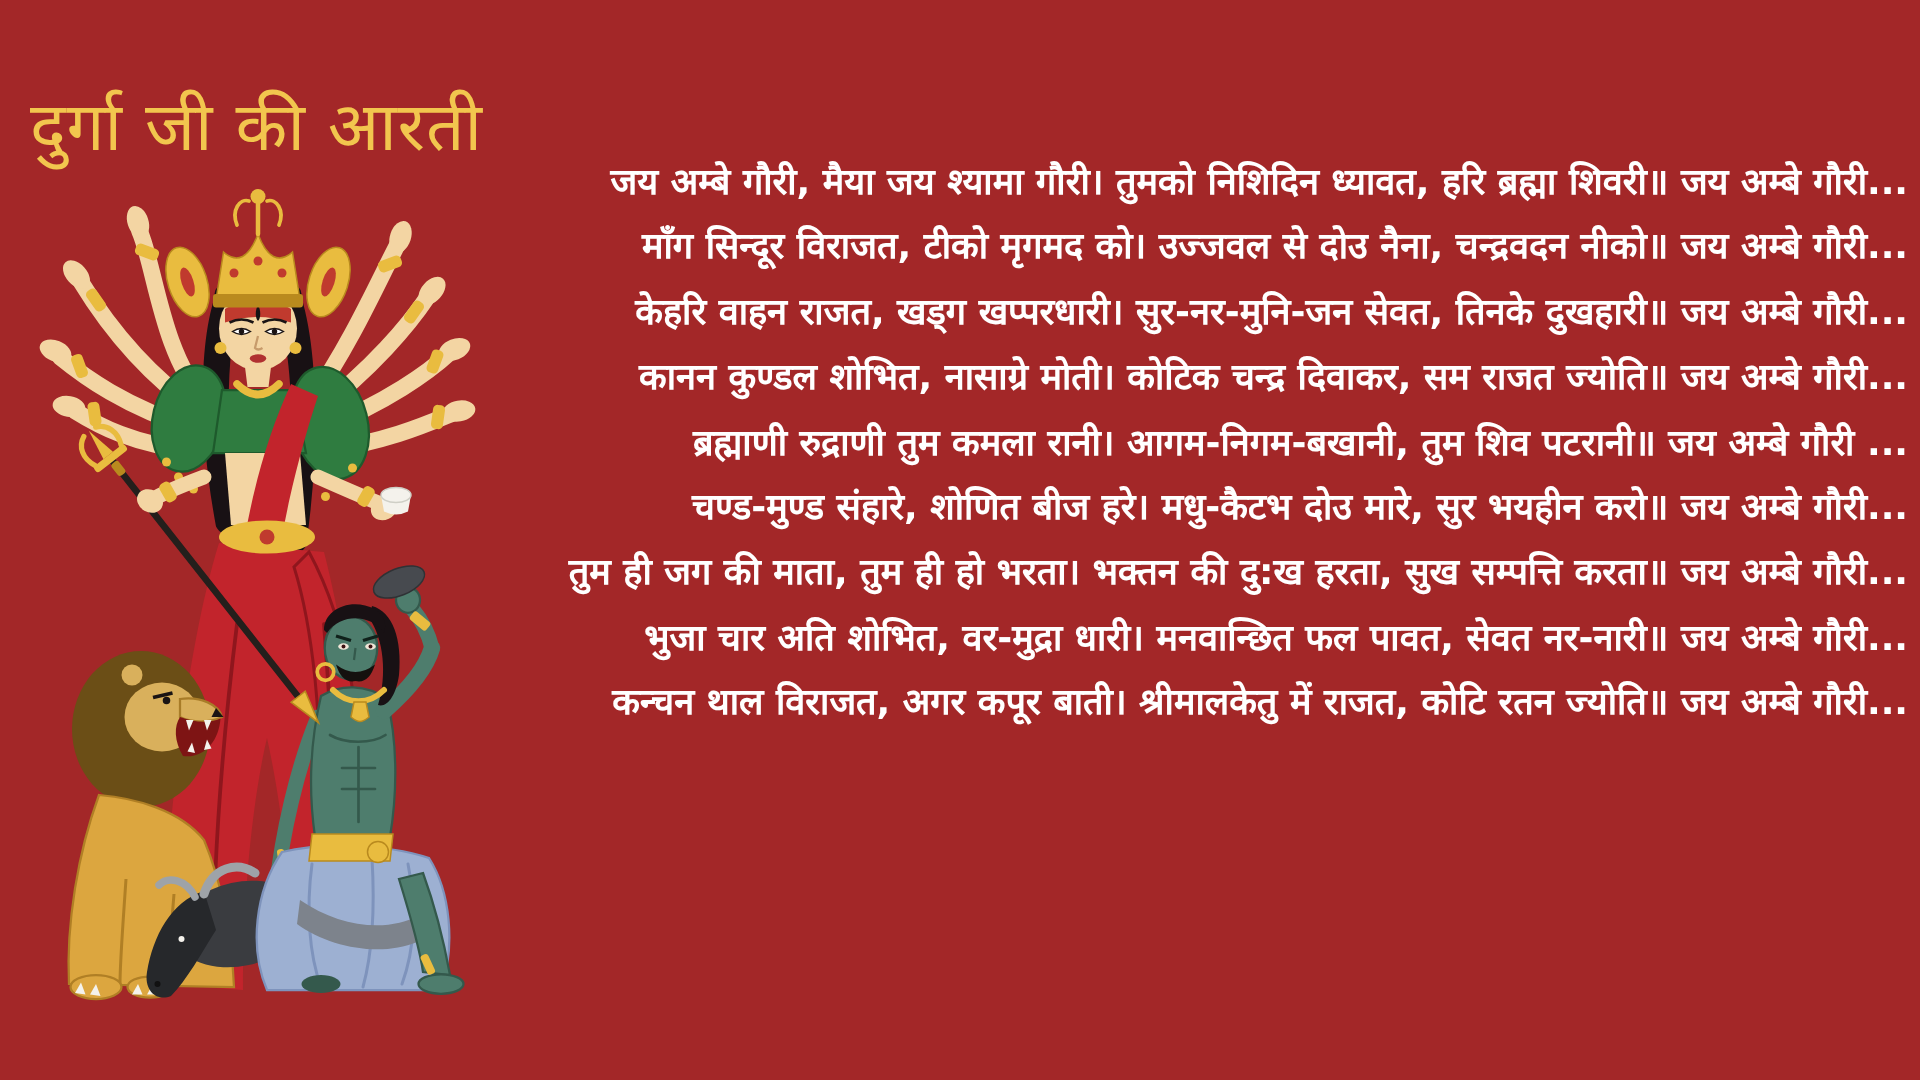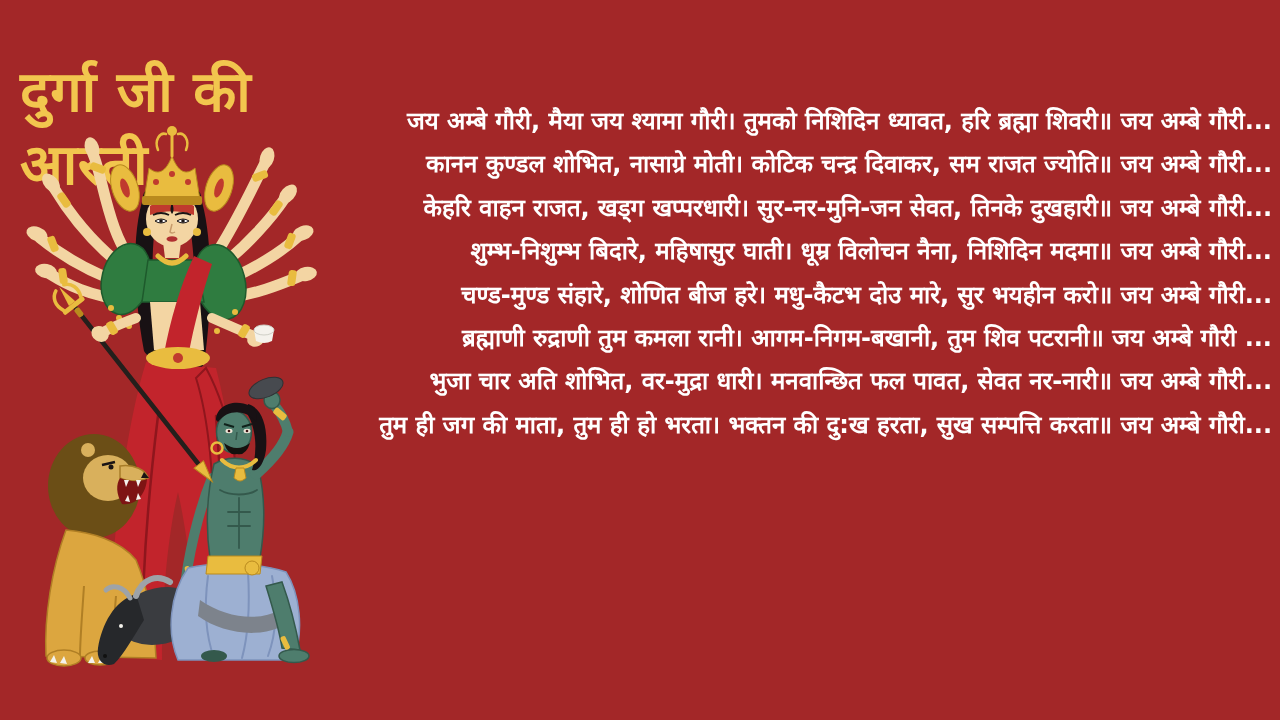--- a/index.html
+++ b/index.html
@@ -1,20 +1,20 @@
 <!DOCTYPE html>
 <html style="--background: #A32728; --title-color: #F2C64E; --text-color: #FFFFFF; --skin: #F3D5A3; --gold: #E9BC3F; --gold-dark: #B98A1E; --hair: #181114; --green: #2F7C40; --green-dark: #1E5A2C; --sari: #C2242C; --sari-dark: #8F161D; --tilak-red: #C03A2E; --lion-body: #DCA63F; --lion-face: #D9B05C; --lion-mane: #6B4E16; --mouth-red: #7E1414; --demon: #4E7D6D; --demon-dark: #34594C; --dhoti: #9DB0D2; --dhoti-shade: #7E93BC; --sash: #7D838C; --buffalo: #3A3C40; --buffalo-dark: #26282B; --horn: #9EA3A8; --shaft: #241F1C; --white: #F4F2EC;"><head>
 <meta charset="utf-8">
 <style>
   html,body{margin:0;padding:0;}
   body{width:1280px;height:720px;overflow:hidden;background:#000;}
   .canvas{position:relative;width:1280px;height:720px;background:var(--background,#A32728);
           font-family:"DejaVu Sans","Liberation Sans",sans-serif;}
   .title{position:absolute;left:20px;top:56px;width:320px;
-         font-size:56px;font-weight:700;letter-spacing:.5px;line-height:1.3;
+         font-size:45px;font-weight:400;letter-spacing:.5px;line-height:1.3;
          color:var(--title-color,#F2C64E);}
   .verses{position:absolute;left:326px;top:100px;width:946px;}
   .verse{height:43.4px;line-height:43.4px;text-align:right;white-space:nowrap;
          font-size:24px;font-weight:700;color:var(--text-color,#fff);}
   .art{position:absolute;left:8px;top:116px;width:335px;height:560px;}
 
   
   .f-skin{fill:var(--skin)} .s-skin{stroke:var(--skin);fill:none;stroke-linecap:round}
   .f-gold{fill:var(--gold)} .s-gold{stroke:var(--gold);fill:none;stroke-linecap:round}
   .f-goldd{fill:var(--gold-dark)}
@@ -270,22 +270,23 @@
       <path class="f-gold" stroke="var(--gold-dark)" d="M228,352 L236,352 L238,362 C233,366 231,366 226,362 Z"></path>
     </g>
 
     <g transform="translate(192,350) rotate(142)">
       <polygon class="f-gold" stroke="var(--gold-dark)" points="0,-20 -6,2 6,2"></polygon>
     </g>
   </svg>
 
   <div class="verses">
     <div class="verse">जय अम्बे गौरी, मैया जय श्यामा गौरी। तुमको निशिदिन ध्यावत, हरि ब्रह्मा शिवरी॥ जय अम्बे गौरी...</div>
+    <div class="verse">माँग सिन्दूर विराजत, टीको मृगमद को। उज्जवल से दोउ नैना, चन्द्रवदन नीको॥ जय अम्बे गौरी...</div>
+    <div class="verse">केहरि वाहन राजत, खड्ग खप्परधारी। सुर-नर-मुनि-जन सेवत, तिनके दुखहारी॥ जय अम्बे गौरी...</div>
     <div class="verse">कानन कुण्डल शोभित, नासाग्रे मोती। कोटिक चन्द्र दिवाकर, सम राजत ज्योति॥ जय अम्बे गौरी...</div>
-    <div class="verse">केहरि वाहन राजत, खड्ग खप्परधारी। सुर-नर-मुनि-जन सेवत, तिनके दुखहारी॥ जय अम्बे गौरी...</div>
-    <div class="verse">शुम्भ-निशुम्भ बिदारे, महिषासुर घाती। धूम्र विलोचन नैना, निशिदिन मदमा॥ जय अम्बे गौरी...</div>
+    <div class="verse">ब्रह्माणी रुद्राणी तुम कमला रानी। आगम-निगम-बखानी, तुम शिव पटरानी॥ जय अम्बे गौरी ...</div>
     <div class="verse">चण्ड-मुण्ड संहारे, शोणित बीज हरे। मधु-कैटभ दोउ मारे, सुर भयहीन करो॥ जय अम्बे गौरी...</div>
-    <div class="verse">ब्रह्माणी रुद्राणी तुम कमला रानी। आगम-निगम-बखानी, तुम शिव पटरानी॥ जय अम्बे गौरी ...</div>
+    <div class="verse">तुम ही जग की माता, तुम ही हो भरता। भक्तन की दु:ख हरता, सुख सम्पत्ति करता॥ जय अम्बे गौरी...</div>
     <div class="verse">भुजा चार अति शोभित, वर-मुद्रा धारी। मनवान्छित फल पावत, सेवत नर-नारी॥ जय अम्बे गौरी...</div>
-    <div class="verse">तुम ही जग की माता, तुम ही हो भरता। भक्तन की दु:ख हरता, सुख सम्पत्ति करता॥ जय अम्बे गौरी...</div>
+    <div class="verse">कन्चन थाल विराजत, अगर कपूर बाती। श्रीमालकेतु में राजत, कोटि रतन ज्योति॥ जय अम्बे गौरी...</div>
   </div>
 
 </div>
 
 </body></html>

